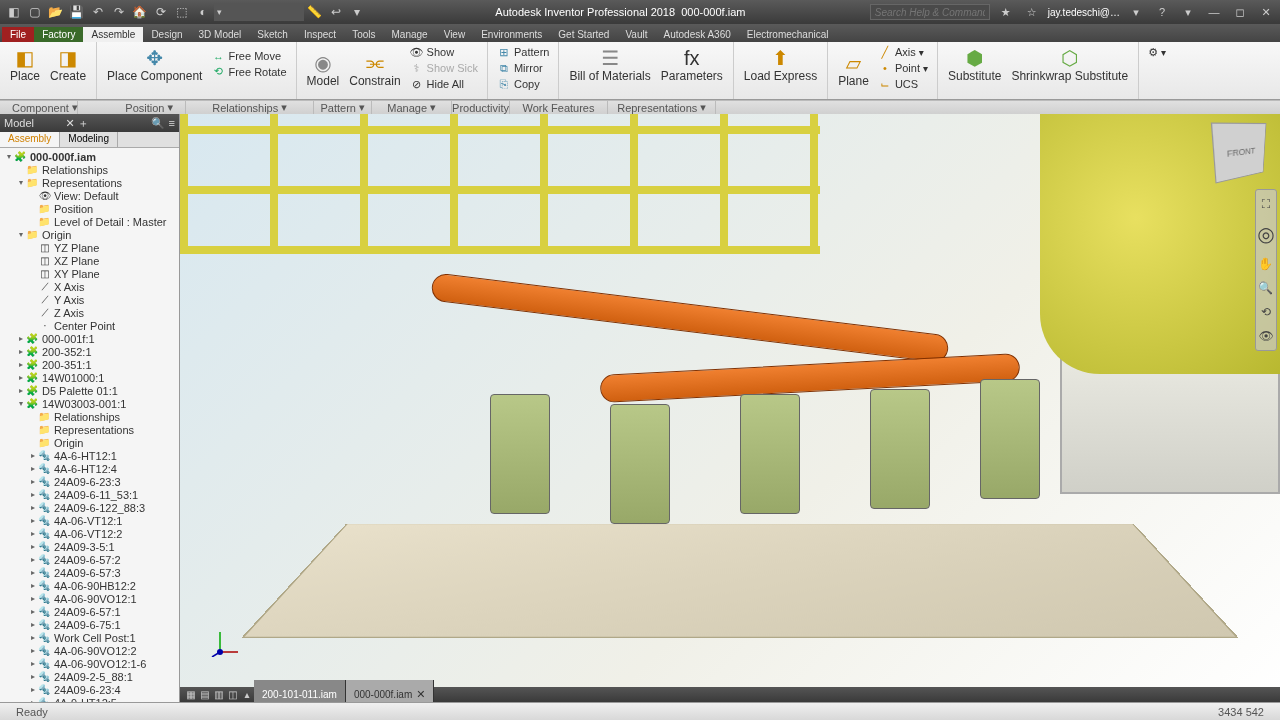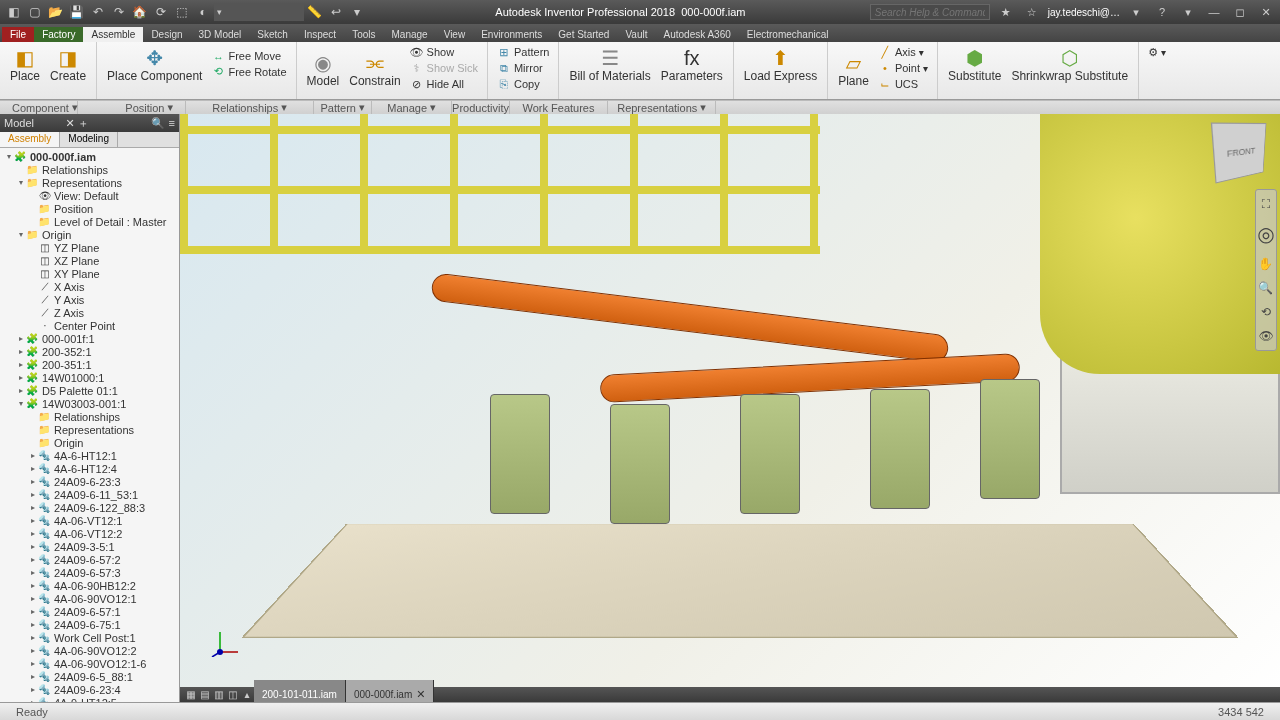--- a/index.html
+++ b/index.html
@@ -464,21 +464,21 @@
         <span>4A-06-90VO12:2</span>
       </div>
       <div class="tree-item" style="padding-left: 28px;">
         <span class="expander">▸</span>
         <span class="ticon">🔩</span>
         <span>4A-06-90VO12:1-6</span>
       </div>
       <div class="tree-item" style="padding-left: 28px;">
         <span class="expander">▸</span>
         <span class="ticon">🔩</span>
-        <span>24A09-6-5_88:1</span>
+        <span>24A09-2-5_88:1</span>
       </div>
       <div class="tree-item" style="padding-left: 28px;">
         <span class="expander">▸</span>
         <span class="ticon">🔩</span>
         <span>24A09-6-23:4</span>
       </div>
       <div class="tree-item" style="padding-left: 28px;">
         <span class="expander">▸</span>
         <span class="ticon">🔩</span>
         <span>4A-9-HT12:5</span>

